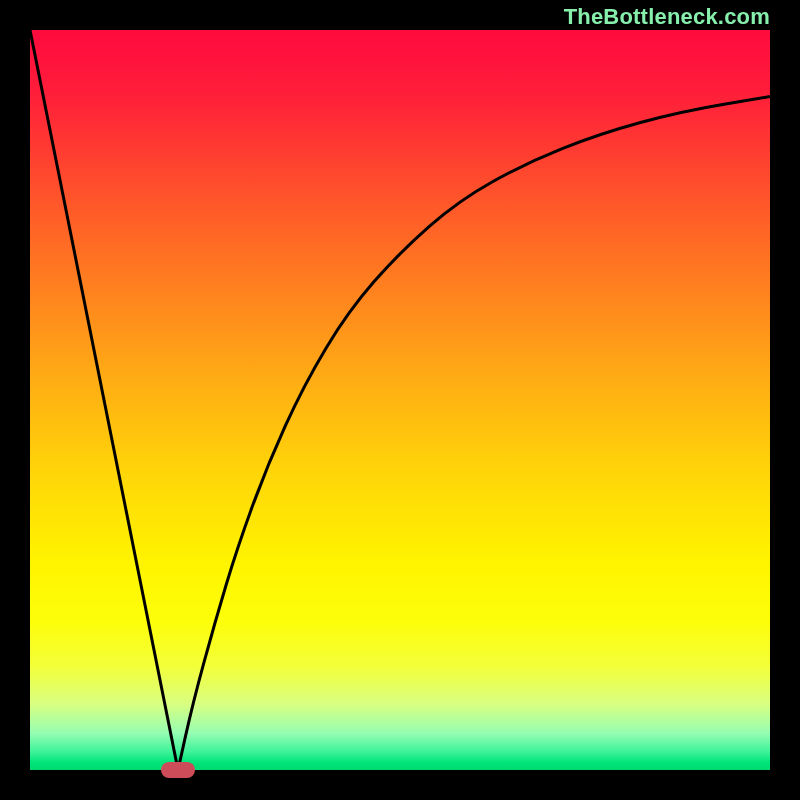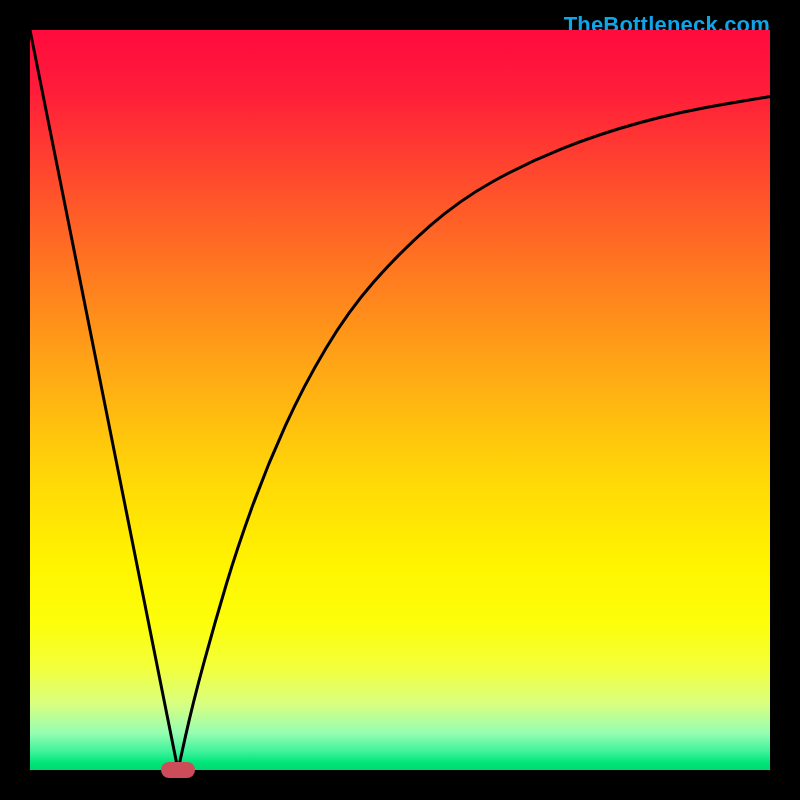--- a/index.html
+++ b/index.html
@@ -35,23 +35,23 @@
       #f3ff3a 86%,
       #d9ff80 91%,
       #96fdb2 95%,
       #3ef39a 97.5%,
       #00e57a 99%,
       #00d96f 100%
     );
   }
   .attrib {
     position: absolute;
-    top: 12px;
+    top: 4px;
     right: 30px;
-    color: #0ea5e9;
+    color: #86efac;
     font-size: 22px;
     font-weight: 600;
     letter-spacing: 0.2px;
   }
   svg.curve {
     position: absolute;
     left: 0;
     top: 0;
     width: 740px;
     height: 740px;

